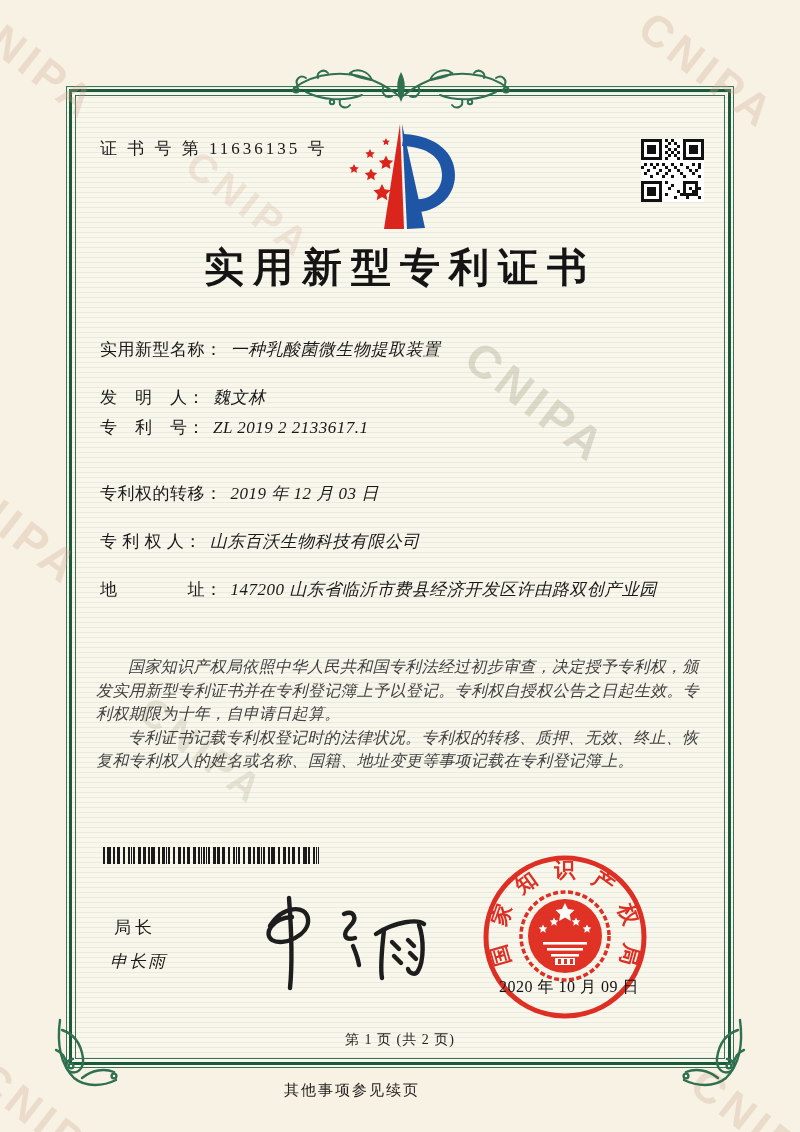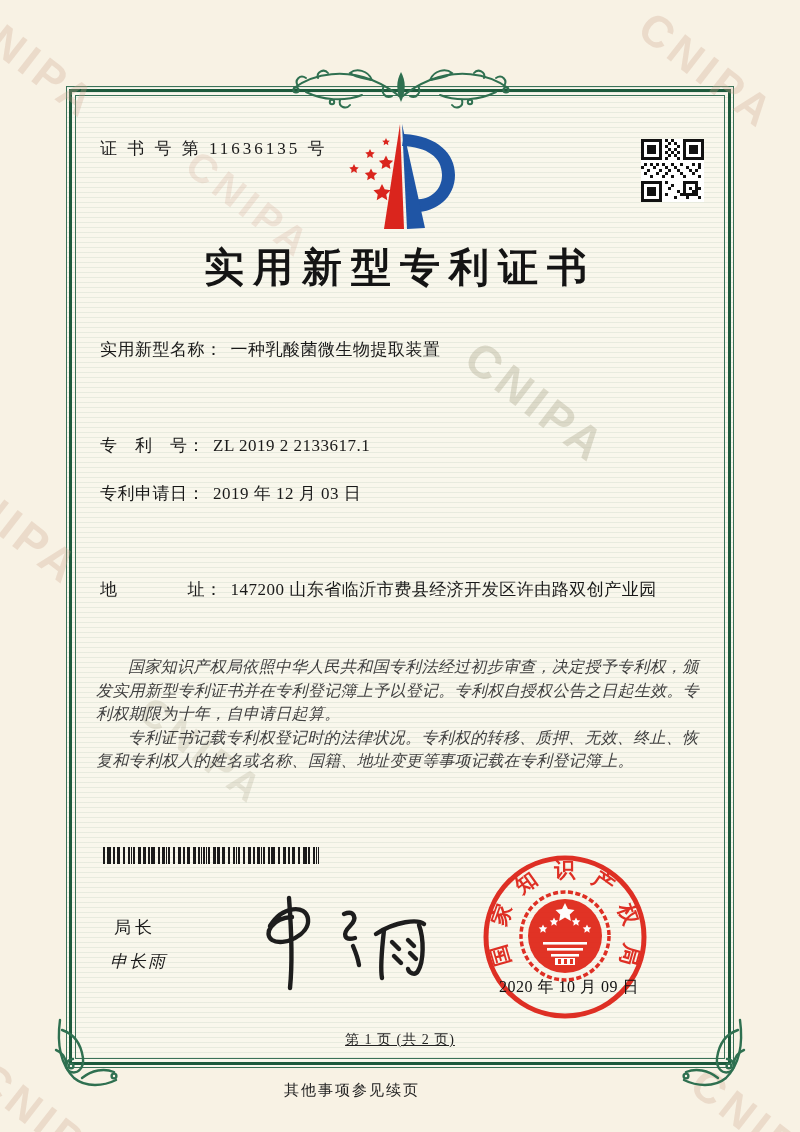--- a/index.html
+++ b/index.html
@@ -33,40 +33,40 @@
   .orn{position:absolute;z-index:3;pointer-events:none;}
   
   .txt{position:absolute;z-index:4;color:#1b1b1b;}
   #certno{left:100px;top:137px;font-size:17px;letter-spacing:3px;}
   #logo{left:338px;top:122px;z-index:4;}
   #qr{left:641px;top:139px;z-index:4;}
   #title{left:66px;top:240px;width:668px;text-align:center;
          font-size:40px;font-weight:bold;letter-spacing:9px;color:#141414;}
   .field-row{position:absolute;z-index:4;left:100px;width:612px;font-size:17px;color:#191919;}
   .flabel{letter-spacing:.5px;margin-top:36px;}
-  .fvalue{margin-left:8px;letter-spacing:.5px;}
+  .fvalue{margin-left:8px;letter-spacing:.5px;font-style:italic;}
   .pair{display:inline-block;width:318px;}
   #paras{left:96px;top:655px;width:614px;font-size:16px;line-height:23.5px;
          font-style:italic;color:#404040;}
   #paras p{margin:0;text-indent:2em;letter-spacing:.3px;}
   #barcode{
     position:absolute;z-index:4;left:103px;top:847px;width:216px;height:17px;
     background-image:
       repeating-linear-gradient(90deg,#1a1a1a 0 2px,rgba(0,0,0,0) 2px 5px),
       repeating-linear-gradient(90deg,#1a1a1a 0 1px,rgba(0,0,0,0) 1px 7px),
       repeating-linear-gradient(90deg,rgba(0,0,0,0) 0 4px,#1a1a1a 4px 5px,rgba(0,0,0,0) 5px 11px);
   }
   #director-title{left:114px;top:916px;font-size:17px;letter-spacing:4px;}
   #director-name{left:110px;top:950px;font-size:17px;letter-spacing:2px;font-style:italic;}
   #signature{position:absolute;z-index:5;left:238px;top:890px;}
   #seal{position:absolute;z-index:5;left:480px;top:852px;}
   #seal-date{left:499px;top:977px;width:140px;z-index:6;font-size:16px;
              letter-spacing:.5px;color:#111;white-space:nowrap;}
   #pageinfo{left:66px;top:1031px;width:668px;text-align:center;font-size:14px;
-            letter-spacing:1px;color:#222;text-decoration:underline;}
+            letter-spacing:1px;color:#222;}
   #contnote{left:0;top:1081px;width:704px;text-align:center;font-size:15px;
             letter-spacing:2px;color:#222;}
 </style>
 </head>
 <body>
 
 <div id="cert">
 
   <div class="wm" style="left:-18px;top:-8px;font-size:44px;">CNIPA</div>
   <div class="wm" style="left:660px;top:2px;font-size:44px;">CNIPA</div>
@@ -216,25 +216,31 @@
         <rect x="57" y="48" width="3" height="3"></rect>
         <rect x="57" y="57" width="3" height="3"></rect>
     </g>
   </svg>
 
   <div class="txt" id="title">实用新型专利证书</div>
 
   <div class="field-row" style="top:338px">
     <span class="flabel">实用新型名称：</span><span class="fvalue">一种乳酸菌微生物提取装置</span>
   </div>
-  <div class="field-row" style="top:434px">
+  <div class="field-row" style="top:386px">
+    <span class="flabel">发　明　人：</span><span class="fvalue">魏文林</span>
+  </div>
+  <div class="field-row" style="top:416px">
     <span class="flabel">专　利　号：</span><span class="fvalue">ZL 2019 2 2133617.1</span>
   </div>
   <div class="field-row" style="top:482px">
-    <span class="flabel">专利申请日：</span><span class="fvalue">2019 年 12 月 03 日</span>
+    <span class="flabel">专利权的转移：</span><span class="fvalue">2019 年 12 月 03 日</span>
+  </div>
+  <div class="field-row" style="top:530px">
+    <span class="flabel">专 利 权 人：</span><span class="fvalue">山东百沃生物科技有限公司</span>
   </div>
   <div class="field-row" style="top:578px">
     <span class="flabel">地　　　　址：</span><span class="fvalue">147200 山东省临沂市费县经济开发区许由路双创产业园</span>
   </div>
 
   <div class="txt" id="paras">
     <p>国家知识产权局依照中华人民共和国专利法经过初步审查，决定授予专利权，颁发实用新型专利证书并在专利登记簿上予以登记。专利权自授权公告之日起生效。专利权期限为十年，自申请日起算。</p>
     <p>专利证书记载专利权登记时的法律状况。专利权的转移、质押、无效、终止、恢复和专利权人的姓名或名称、国籍、地址变更等事项记载在专利登记簿上。</p>
   </div>
 

